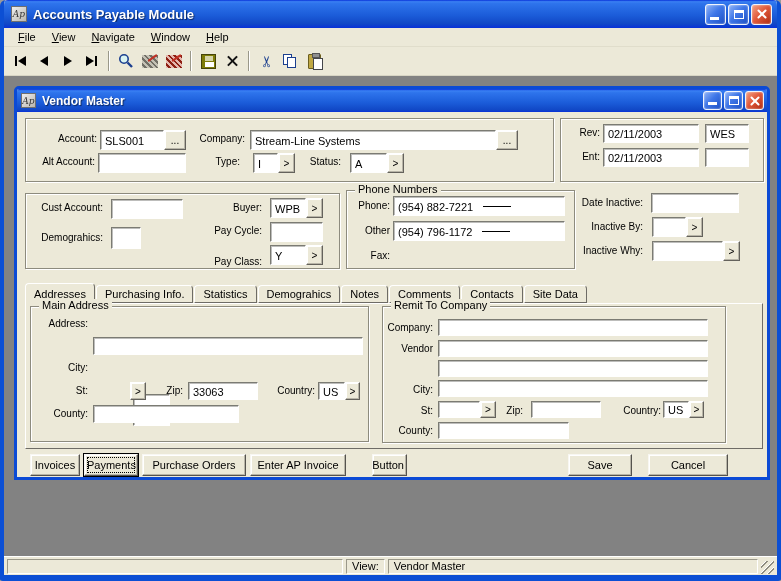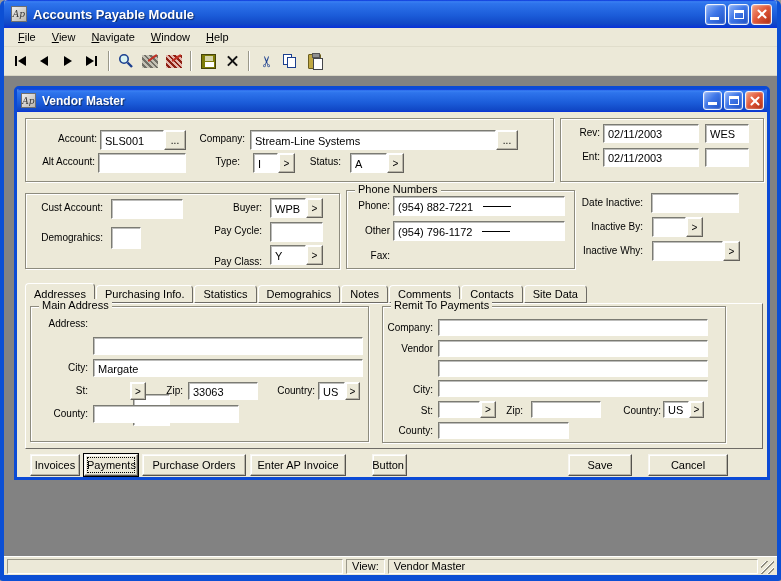--- a/index.html
+++ b/index.html
@@ -268,35 +268,34 @@
           <span class="tab">Contacts</span>
           <span class="tab">Site Data</span>
         </div>
         <div class="tabpage"></div>
 
         <div class="grp" style="left:13px;top:194px;width:339px;height:136px;z-index:2">
           <span class="legend">Main Address</span>
           <span class="lbl" style="left:5px;top:11px;width:52px">Address:</span>
           <input class="fld" style="left: 62px; top: 30px; width: 270px; height: 18px;" value="">
           <span class="lbl" style="left:5px;top:55px;width:52px">City:</span>
-          <input class="fld" style="left: 62px; top: 52px; width: 270px; height: 18px;" value="Margate">
           <span class="lbl" style="left:30px;top:78px;width:27px">St:</span>
           <input class="fld" style="left: 62px; top: 87px; width: 37px; height: 32px; margin-left: 40px;" value="FL">
           <button class="mbtn" style="left:99px;top:75px;width:16px;height:18px">&gt;</button>
           <span class="lbl" style="left:120px;top:78px;width:32px">Zip:</span>
           <input class="fld" style="left: 157px; top: 75px; width: 70px; height: 18px;" value="33063">
           <span class="lbl" style="left:234px;top:78px;width:50px">Country:</span>
           <input class="fld" style="left: 287px; top: 75px; width: 27px; height: 18px;" value="US">
           <button class="mbtn" style="left:314px;top:75px;width:15px;height:18px">&gt;</button>
           <span class="lbl" style="left:5px;top:101px;width:52px">County:</span>
           <input class="fld" style="left: 62px; top: 98px; width: 146px; height: 18px;" value="">
         </div>
 
         <div class="grp" style="left:365px;top:194px;width:344px;height:137px;z-index:2">
-          <span class="legend">Remit To Payments</span>
+          <span class="legend">Remit To Company</span>
           <span class="lbl" style="left:0px;top:15px;width:50px">Company:</span>
           <input class="fld" style="left: 55px; top: 12px; width: 270px; height: 17px;" value="">
           <span class="lbl" style="left:0px;top:36px;width:50px">Vendor</span>
           <input class="fld" style="left: 55px; top: 33px; width: 270px; height: 17px;" value="">
           <input class="fld" style="left: 55px; top: 53px; width: 270px; height: 17px;" value="">
           <span class="lbl" style="left:0px;top:77px;width:50px">City:</span>
           <input class="fld" style="left: 55px; top: 73px; width: 270px; height: 17px;" value="">
           <span class="lbl" style="left:20px;top:98px;width:30px">St:</span>
           <input class="fld" style="left: 55px; top: 94px; width: 42px; height: 17px;" value="">
           <button class="mbtn" style="left:97px;top:94px;width:16px;height:17px">&gt;</button>

